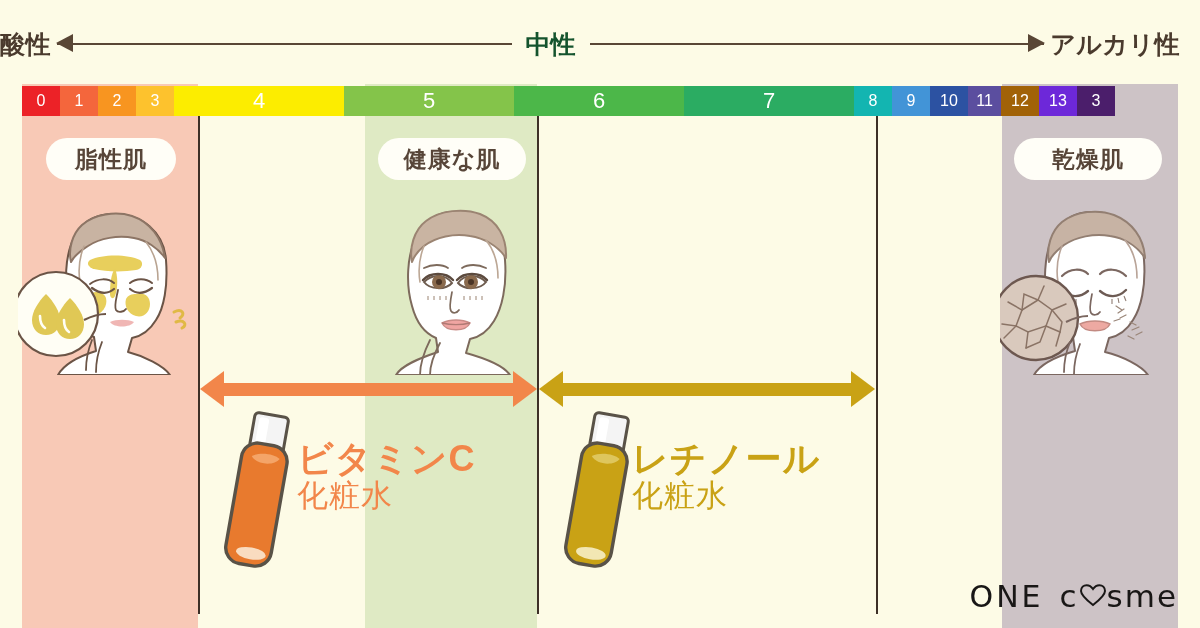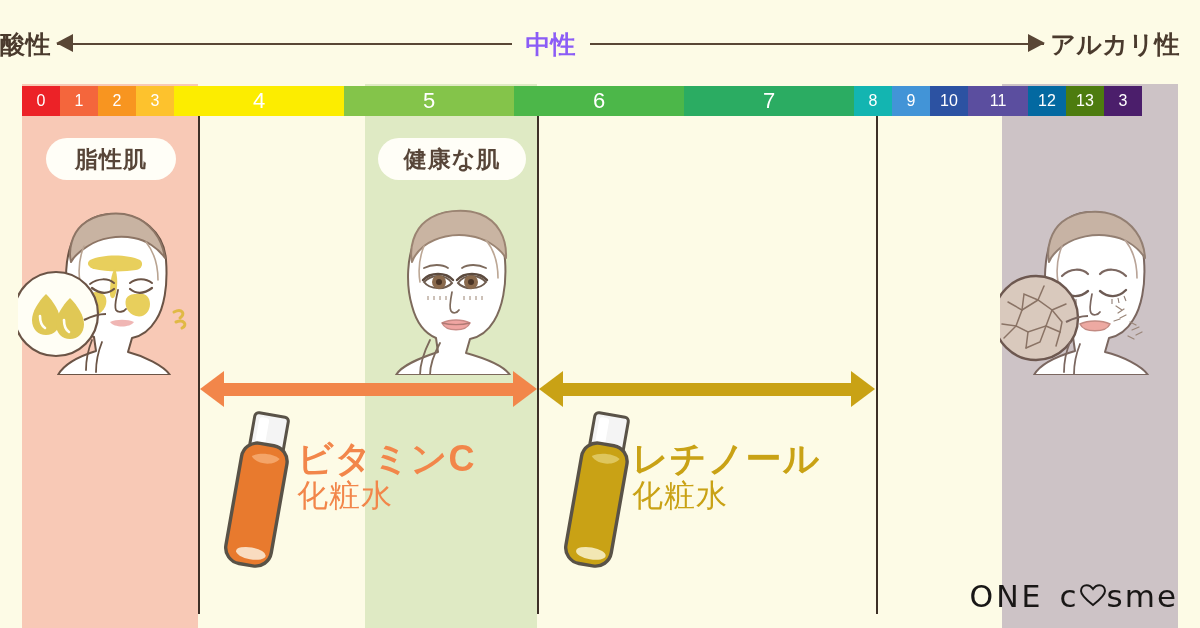--- a/index.html
+++ b/index.html
@@ -36,21 +36,21 @@
   .axis-line::before{
     content:"";position:absolute;left:0;right:0;top:12px;height:2.4px;background:#594635;
   }
   .arrow-head{position:absolute;top:12px;width:0;height:0;}
   .arrow-head.l{left:-1px;transform:translate(0,-9px);
     border-top:9.5px solid transparent;border-bottom:9.5px solid transparent;border-right:17px solid #594635;}
   .arrow-head.r{right:-1px;transform:translate(0,-9px);
     border-top:9.5px solid transparent;border-bottom:9.5px solid transparent;border-left:17px solid #594635;}
   .center-label{
     position:absolute;left:50%;transform:translateX(-50%);
-    background:#fdfbe6;padding:0 14px;font-size:25px;color:#8b5cf6;font-weight:700;
+    background:#fdfbe6;padding:0 14px;font-size:25px;color:#14532d;font-weight:700;
     top:-2px;line-height:30px;
   }
 
   
   #ph-scale{position:absolute;left:22px;top:86px;width:1156px;height:30px;display:flex;}
   .ph-cell{
     height:30px;color:#ffffff;display:flex;align-items:center;justify-content:center;
     font-size:16px;font-weight:400;line-height:1;box-sizing:border-box;
   }
   .ph-cell.big{font-size:22px;}
@@ -137,28 +137,29 @@
       <div class="ph-cell" style="background: rgb(244, 102, 60); width: 38px;">1</div>
       <div class="ph-cell" style="background: rgb(248, 149, 32); width: 38px;">2</div>
       <div class="ph-cell" style="background: rgb(253, 194, 45); width: 38px;">3</div>
       <div class="ph-cell big" style="background: rgb(252, 237, 0); width: 170px;">4</div>
       <div class="ph-cell big" style="background: rgb(132, 196, 74); width: 170px;">5</div>
       <div class="ph-cell big" style="background: rgb(76, 183, 73); width: 170px;">6</div>
       <div class="ph-cell big" style="background: rgb(43, 172, 98); width: 170px;">7</div>
       <div class="ph-cell" style="background: rgb(19, 181, 177); width: 38px;">8</div>
       <div class="ph-cell" style="background: rgb(66, 148, 215); width: 38px;">9</div>
       <div class="ph-cell" style="background: rgb(44, 82, 162); width: 38px;">10</div>
-      <div class="ph-cell" style="background: rgb(91, 78, 159); width: 60px;">11</div>
-      <div class="ph-cell" style="background: #0369a1; width: 38px;">12</div>
-      <div class="ph-cell" style="background: #4d7c0f; width: 38px;">13</div>
+      <div class="ph-cell" style="background: rgb(91, 78, 159); width: 33px;">11</div>
+      <div class="ph-cell" style="background: #a16207; width: 38px;">12</div>
+      <div class="ph-cell" style="background: #6d28d9; width: 38px;">13</div>
       <div class="ph-cell" style="background: rgb(75, 30, 107); width: 38px;">3</div>
     </div>
 
   <div class="pill healthy">健康な肌</div>
   <div class="pill oily">脂性肌</div>
+  <div class="pill dry">乾燥肌</div>
 
   <div class="face-wrap oily">
     <svg viewBox="0 0 184 185" width="184" height="185">
       <g fill="none" stroke="#6b5446" stroke-width="2" stroke-linecap="round" stroke-linejoin="round">
         <path d="M96 24 C124 24 146 42 148 70 C150 96 146 118 138 130 C132 140 124 146 114 148
                  L110 162 C126 166 146 176 152 185 L40 185 C46 174 62 166 78 161 L76 147
                  C64 142 56 130 52 116 C46 96 46 64 58 44 C66 30 80 24 96 24 Z" fill="#ffffff"></path>
         <path d="M53 72 C50 60 54 44 64 35 C76 24 98 21 114 26 C132 32 144 48 147 68
                  C140 58 128 50 116 48 C100 45 82 48 70 56 C62 61 56 66 53 72 Z" fill="#c8b3a2" stroke="#8d7565"></path>
         <path d="M66 56 C62 66 60 80 62 92" stroke="#b9a492" stroke-width="1.6"></path>

